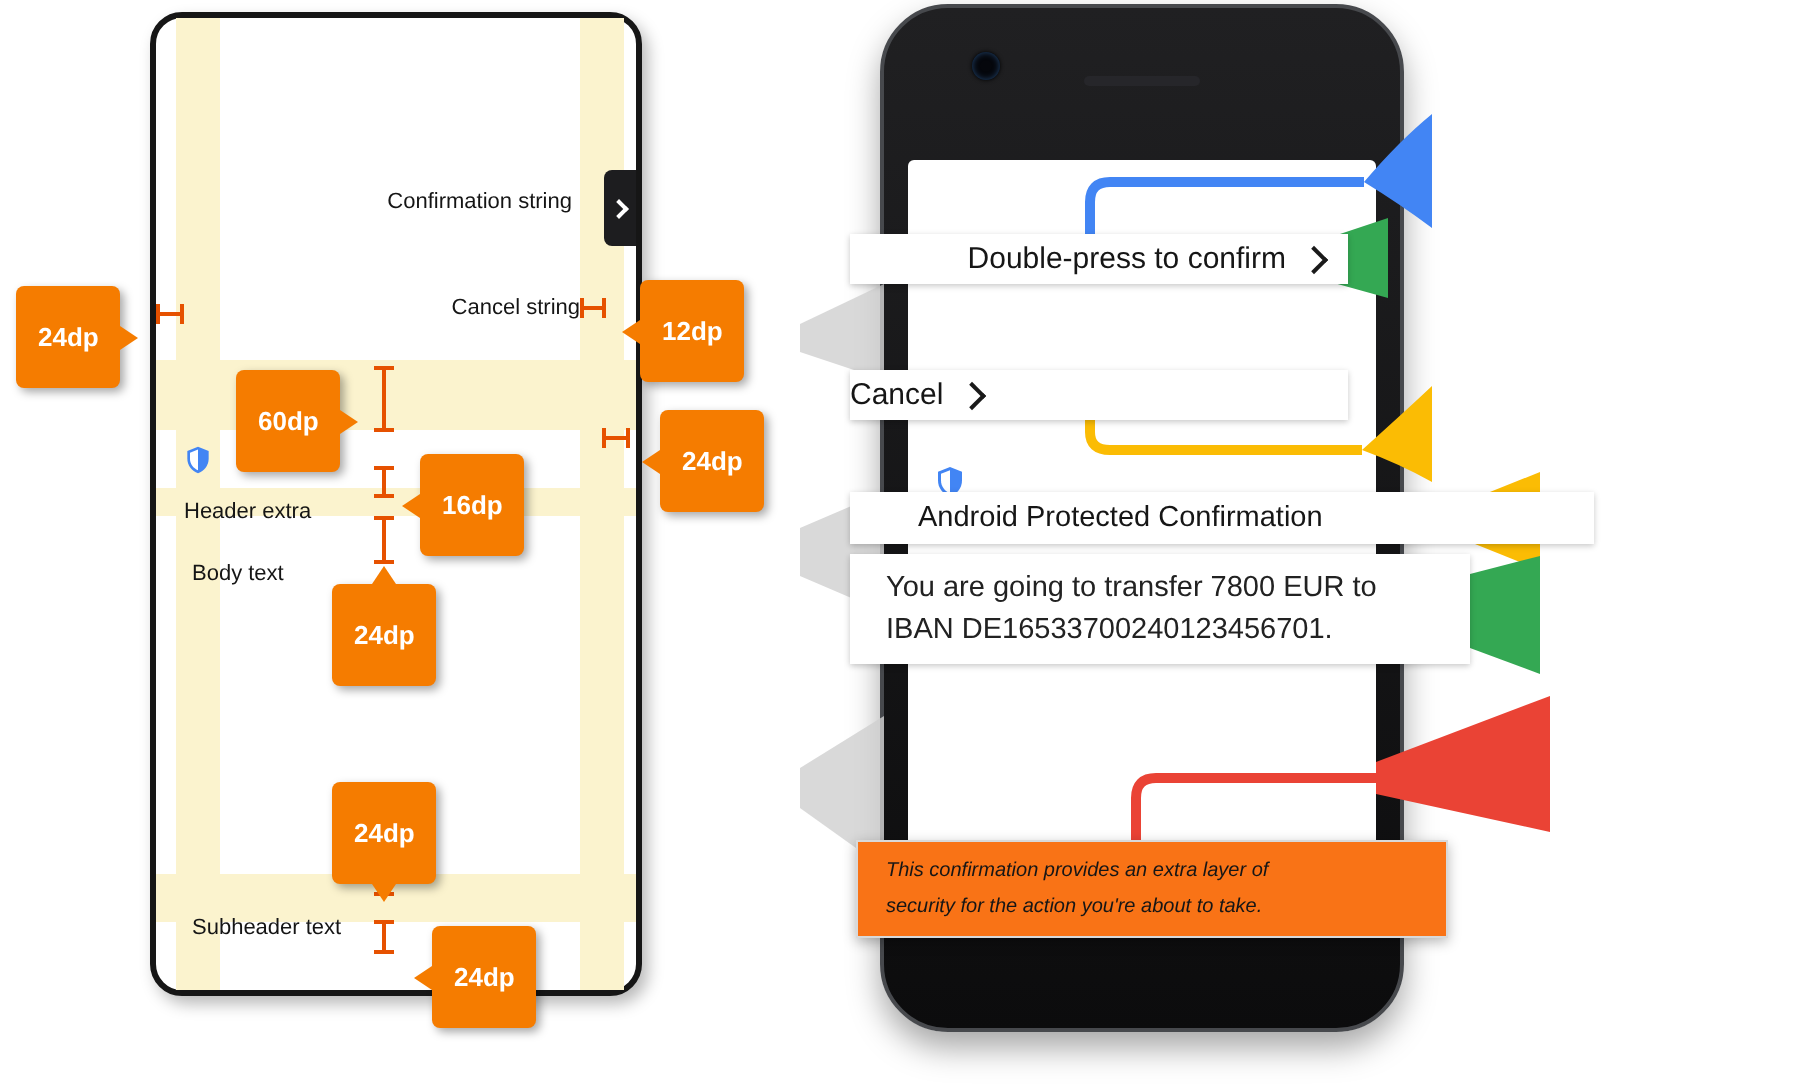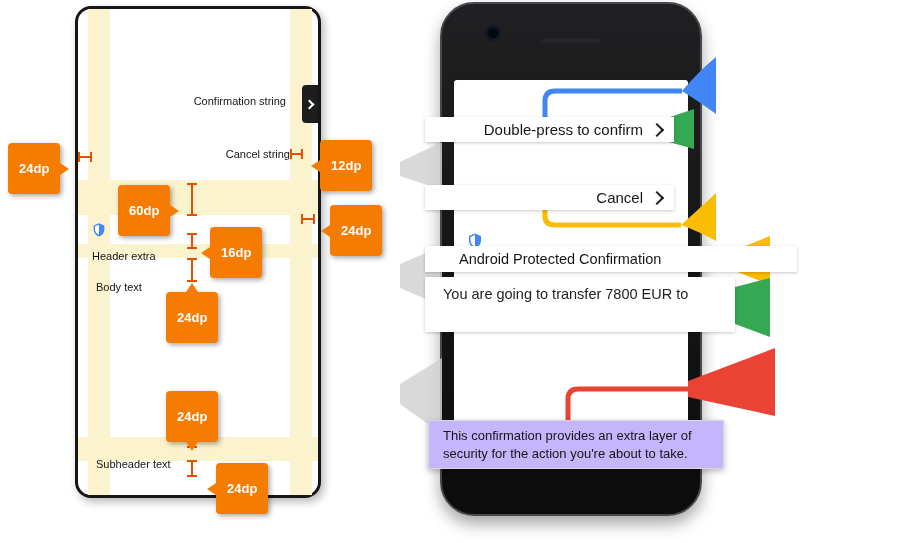--- a/index.html
+++ b/index.html
@@ -75,28 +75,28 @@
             border-radius:3px;background:#26262a;}
 
   
   .anno{position:absolute;left:0;top:0;width:900px;height:543px;z-index:4;pointer-events:none;}
 
   
   .band{position:absolute;background:#fff;z-index:5;box-shadow:0 1px 3px rgba(0,0,0,.22);}
   .band-confirm{left:425px;top:117px;width:237px;height:25px;display:flex;align-items:center;
                 justify-content:flex-end;gap:9px;padding-right:12px;font-size:15px;font-weight:500;color:#161616;}
   .band-cancel{left:425px;top:185px;width:237px;height:25px;display:flex;align-items:center;
-               justify-content:flex-end;gap:9px;padding-right:12px;font-size:15px;font-weight:500;color:#161616;}
+               gap:9px;padding-right:12px;font-size:15px;font-weight:500;color:#161616;}
   .band-title{left:425px;top:246px;width:372px;height:26px;display:flex;align-items:center;
               padding-left:34px;font-size:14.5px;color:#161616;box-sizing:border-box;}
   .band-body{left:425px;top:277px;width:310px;height:55px;padding:7px 0 0 18px;font-size:14.5px;
              line-height:21px;color:#222;box-sizing:border-box;}
-  .note-box{left:428px;top:420px;width:296px;height:49px;background:#c4b5fd;border:1px solid #d9d9d9;
-            box-shadow:0 2px 6px rgba(0,0,0,.28);padding:6px 0 0 14px;font-size:13px;line-height:18px;
-            color:#161616;box-sizing:border-box;position:absolute;z-index:5;}
+  .note-box{left:428px;top:420px;width:296px;height:49px;background:#f97316;border:1px solid #d9d9d9;
+            box-shadow:0 2px 6px rgba(0,0,0,.28);padding:6px 0 0 14px;font-size:10px;line-height:18px;
+            color:#161616;box-sizing:border-box;position:absolute;z-index:5;font-style:italic;}
   .screen-shield{position:absolute;left:466px;top:231px;width:18px;height:20px;z-index:5;}
 </style>
 </head>
 <body>
 
 <div class="canvas">
 
   <div class="wire-phone">
     <div class="stripe s-left"></div>
     <div class="stripe s-right"></div>
@@ -170,20 +170,21 @@
     <svg viewBox="0 0 24 24" width="18" height="20">
       <path d="M12 2L4 5.2V11c0 5 3.4 9.3 8 10.9C16.6 20.3 20 16 20 11V5.2L12 2z" fill="#4285F4"></path>
       <path d="M12 4.1L6 6.5V11c0 3.9 2.5 7.2 6 8.6V4.1z" fill="#fff"></path>
     </svg>
   </span>
 
   <div class="band band-title">Android Protected Confirmation</div>
 
   <div class="band band-body">
     <div>You are going to transfer 7800 EUR to</div>
+    <div>IBAN DE16533700240123456701.</div>
   </div>
 
   <div class="note-box">
     <div>This confirmation provides an extra layer of</div>
     <div>security for the action you're about to take.</div>
   </div>
 
   <div class="bubble b1 tail-right">24dp</div>
   <div class="bubble b2 tail-left">12dp</div>
   <div class="bubble b3 tail-right">60dp</div>

